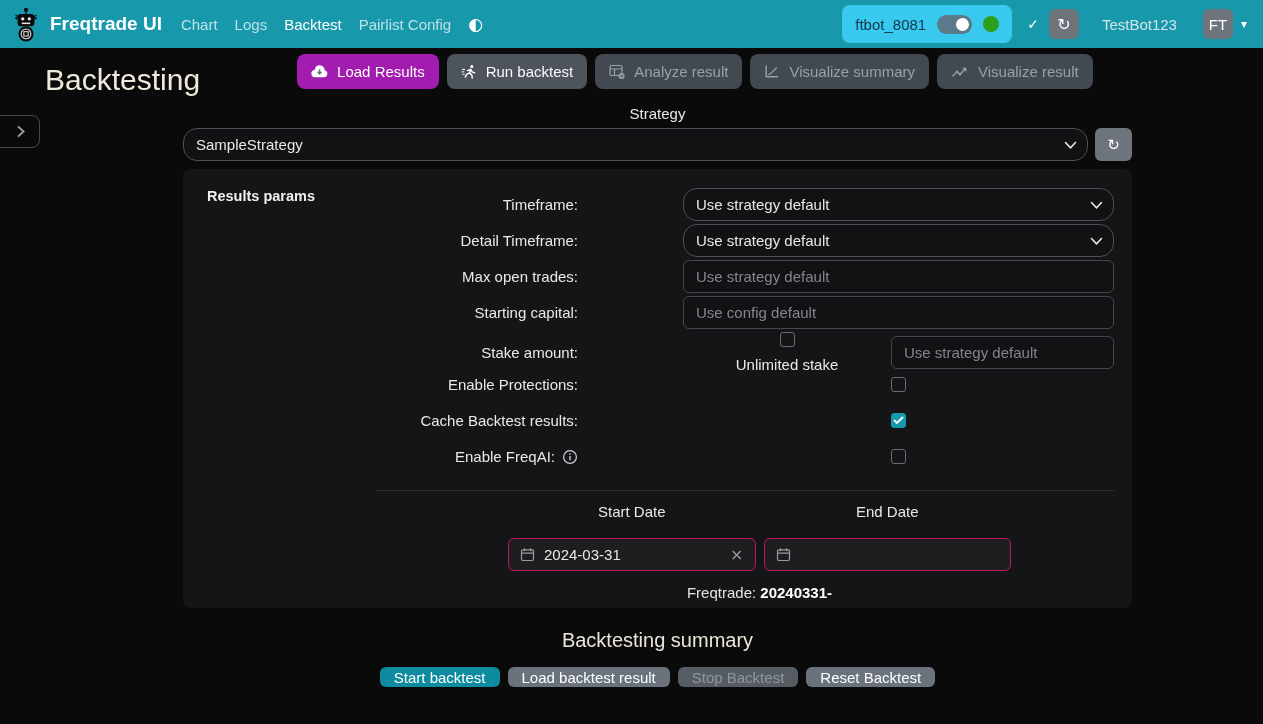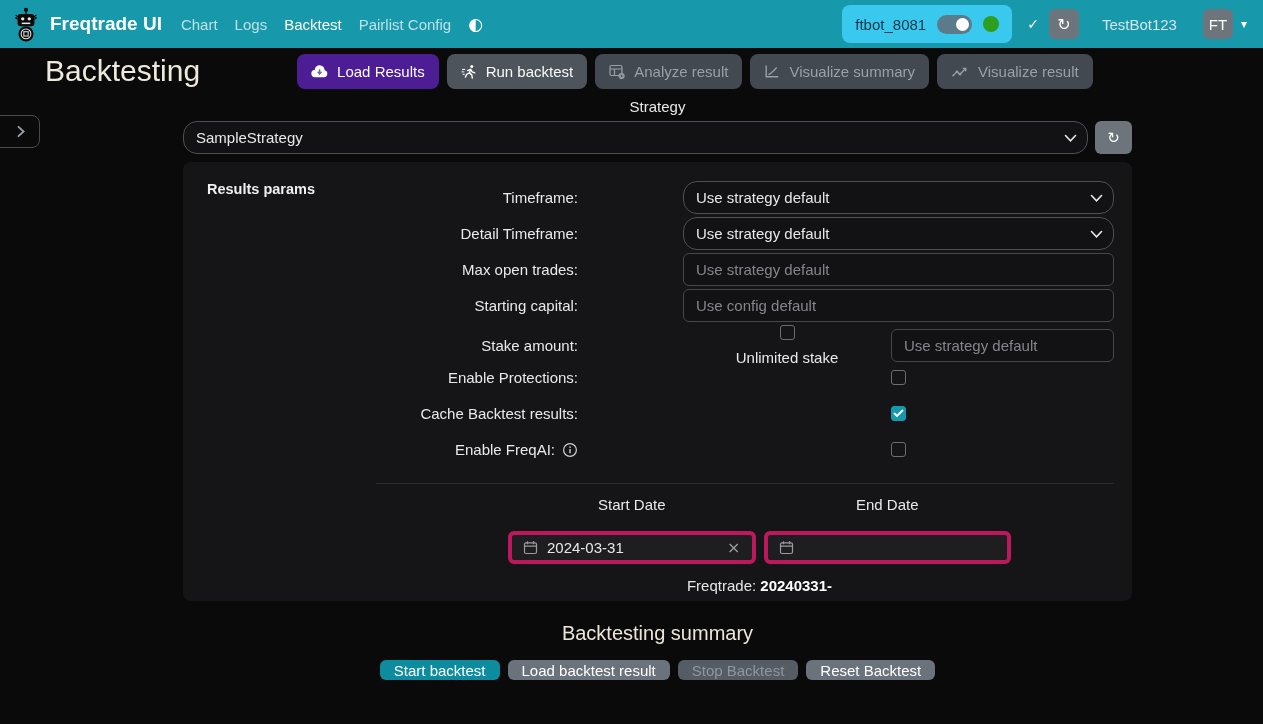--- a/index.html
+++ b/index.html
@@ -40,27 +40,27 @@
   }
   .username { color:#d3e5ea; font-size:15px; margin:0 26px 0 23px; }
   .avatar {
     width:30px; height:30px; border-radius:6px; background:#6e747b;
     color:#fff; font-size:15px; display:flex; align-items:center; justify-content:center; cursor:pointer;
   }
   .caret { color:#fff; font-size:12px; margin-left:8px; cursor:pointer; }
 
   
   .page-header { display:flex; align-items:flex-start; padding:6px 0 0 45px; }
-  .page-title { font-size:30px; font-weight:500; color:#efe9db; margin-top:0; line-height:1.1; }
+  .page-title { font-size:30px; font-weight:500; color:#efe9db; margin-top:9px; line-height:1.1; }
   .toolbar { display:flex; gap:8px; margin-left:97px; }
   .tb-btn {
     height:35px; border-radius:8px; border:none; display:flex; align-items:center; gap:9px;
     padding:0 14px; font-size:15px; font-family:inherit; cursor:pointer; white-space:nowrap;
   }
-  .tb-load { background:#4c1d95; color:#fff; }
+  .tb-load { background:#a21caf; color:#fff; }
   .tb-run { background:#4d545c; color:#fafafa; }
   .tb-disabled { background:#424950; color:#99a0a7; cursor:default; }
 
   
   .panel-toggle {
     position:absolute; left:-13px; top:115px; width:53px; height:33px;
     border:1px solid #46494e; border-radius:8px; background:transparent;
     display:flex; align-items:center; justify-content:flex-end; padding-right:13px; cursor:pointer;
   }
 
@@ -107,21 +107,21 @@
     display:flex; align-items:center; justify-content:center;
   }
   .check-cell { display:flex; justify-content:center; align-items:center; }
   .inline-label { font-size:15px; color:#e9e9eb; }
   .divider { border:none; border-top:1px solid #2c2c30; margin:17px 0 12px 169px; width:738px; }
 
   .dates-labels { display:flex; margin-left:301px; width:503px; gap:8px; margin-bottom:18px; }
   .dates-labels div { flex:1; text-align:center; font-size:15px; color:#e9e9eb; }
   .dates-row { display:flex; margin-left:301px; width:503px; gap:8px; }
   .date-field {
-    flex:1; height:33px; background:#1e1e21; border:4px solid #be185d; border-radius:6px;
+    flex:1; height:33px; background:#1e1e21; border:1px solid #be185d; border-radius:6px;
     display:flex; align-items:center; padding:0 11px; gap:9px; font-size:15px; cursor:text;
   }
   .date-value { color:#e8e8ea; }
   .clear-x { margin-left:auto; color:#9a9aa0; font-size:16px; cursor:pointer; line-height:1; }
   .timerange { margin-left:301px; width:503px; text-align:center; margin-top:13px; font-size:15px; color:#e6e6e8; }
   .timerange b { color:#fff; font-weight:700; }
 
   
   .summary-title { text-align:center; font-size:20px; font-weight:500; color:#ece6da; margin:21px 0 15px; }
   .summary-buttons { display:flex; justify-content:center; gap:8px; }

